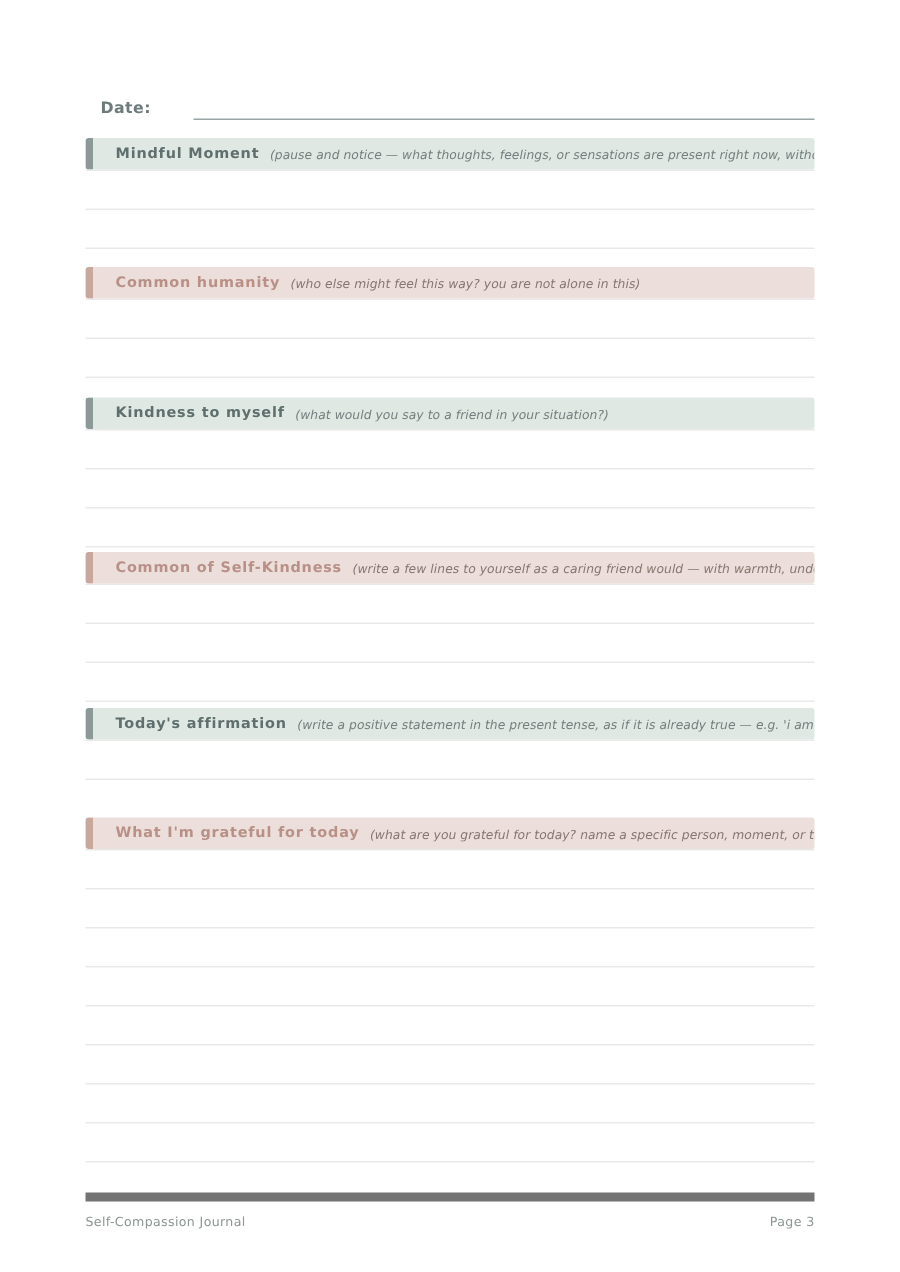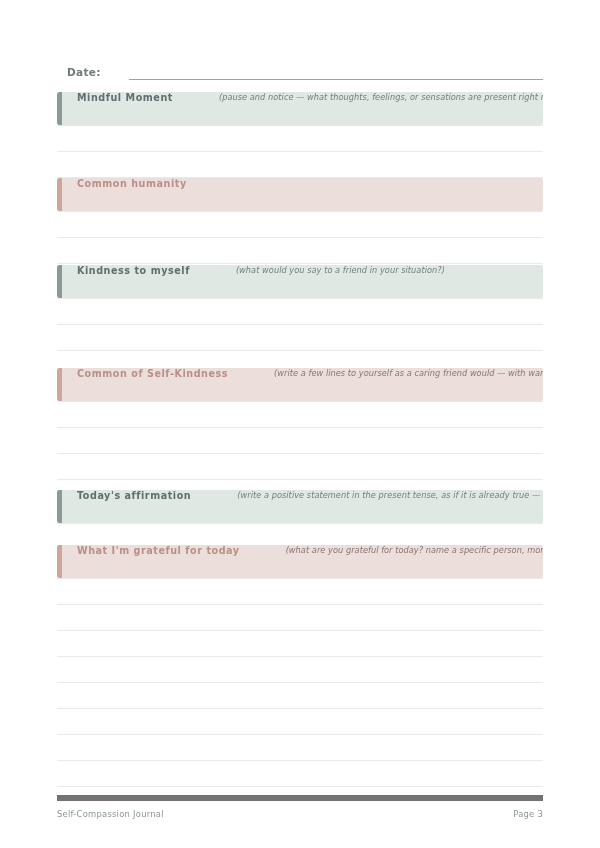--- a/index.html
+++ b/index.html
@@ -58,27 +58,26 @@
   }
 
   
   .section {
     position: absolute;
     left: 0;
     width: 486px;
   }
   .sec-head {
     position: relative;
-    height: 33px;
+    height: 21px;
     border-radius: 2px;
     display: flex;
-    align-items: flex-start;
+    align-items: center;
     overflow: hidden;
     box-sizing: border-box;
-    gap: 39px;
   }
   .sec-bar {
     position: absolute;
     left: 0;
     top: 0;
     width: 5px;
     height: 100%;
     border-radius: 2px 0 0 2px;
   }
   .sec-title {
@@ -159,20 +158,21 @@
           </div>
           <div class="lines">
             <div class="wline first"></div>
             <div class="wline"></div>
           </div>
         </div>
         <div class="section v-rose" style="top: 178px;">
           <div class="sec-head">
             <span class="sec-bar"></span>
             <span class="sec-title">Common humanity</span>
+            <span class="sec-hint">(who else might feel this way? you are not alone in this)</span>
           </div>
           <div class="lines">
             <div class="wline first"></div>
             <div class="wline"></div>
           </div>
         </div>
         <div class="section v-green" style="top: 265px;">
           <div class="sec-head">
             <span class="sec-bar"></span>
             <span class="sec-title">Kindness to myself</span>
@@ -189,21 +189,21 @@
             <span class="sec-bar"></span>
             <span class="sec-title">Common of Self-Kindness</span>
             <span class="sec-hint">(write a few lines to yourself as a caring friend would — with warmth, understan…</span>
           </div>
           <div class="lines">
             <div class="wline first"></div>
             <div class="wline"></div>
             <div class="wline"></div>
           </div>
         </div>
-        <div class="section v-green" style="top: 490px;">
+        <div class="section v-green" style="top: 472px;">
           <div class="sec-head">
             <span class="sec-bar"></span>
             <span class="sec-title">Today's affirmation</span>
             <span class="sec-hint">(write a positive statement in the present tense, as if it is already true — e.g. 'i am c…</span>
           </div>
           <div class="lines">
             <div class="wline first"></div>
           </div>
         </div>
         <div class="section v-rose" style="top: 545px;">

